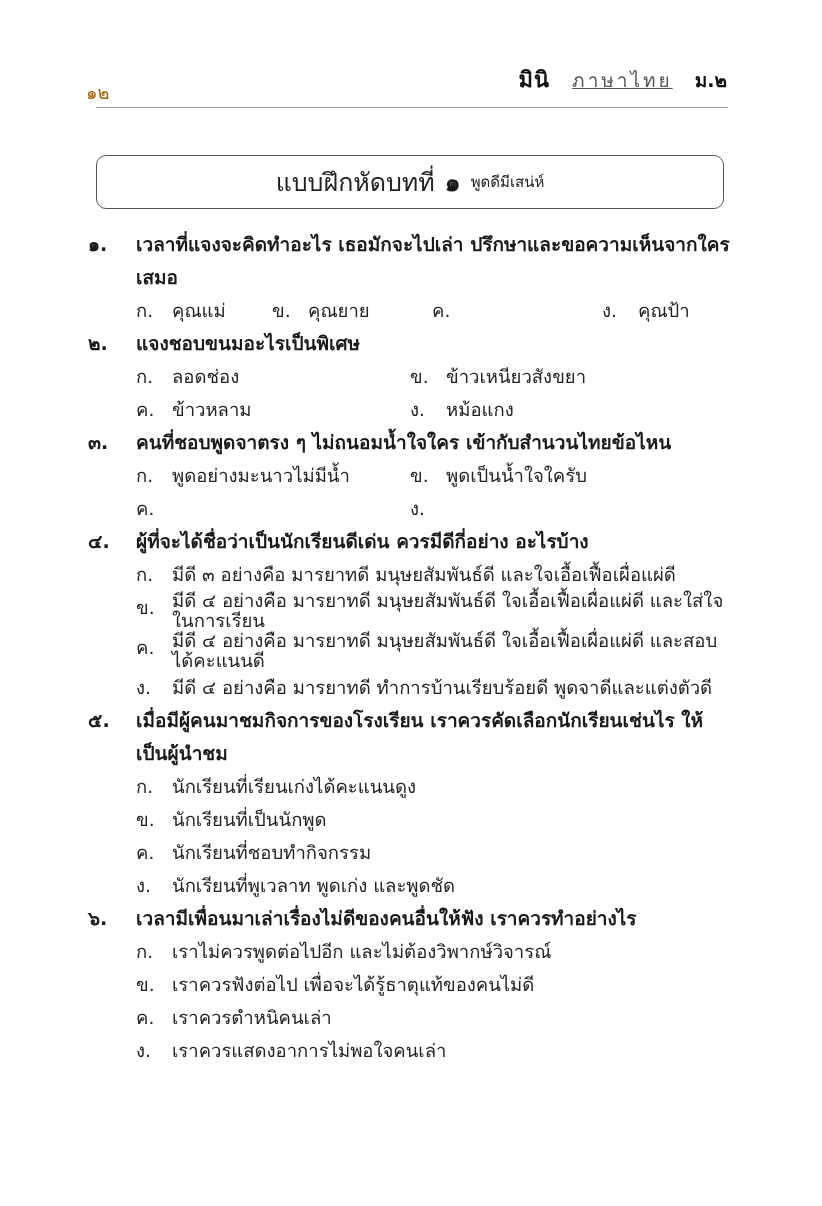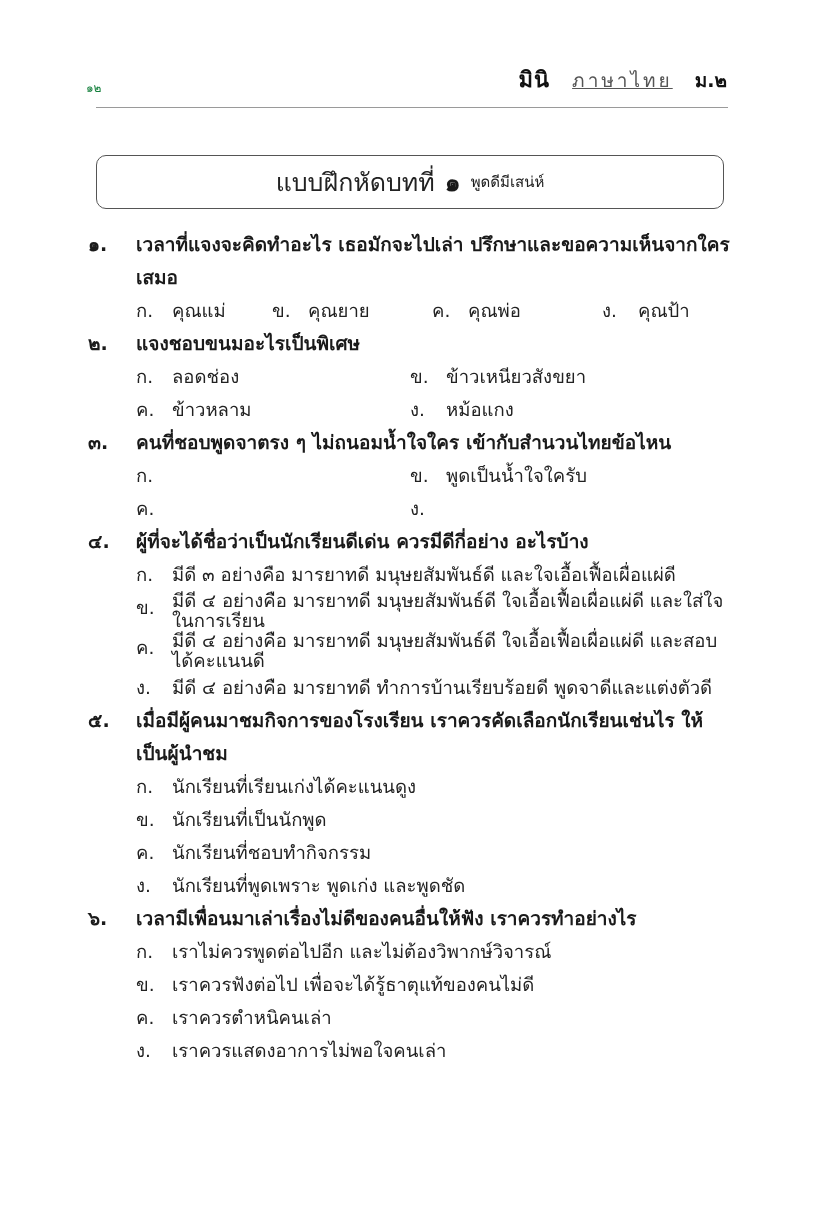--- a/index.html
+++ b/index.html
@@ -5,21 +5,21 @@
   html, body { margin: 0; padding: 0; background: #ffffff; }
   body {
     width: 822px; height: 1206px; position: relative; overflow: hidden;
     font-family: "DejaVu Sans", "Liberation Sans", sans-serif;
     color: #1a1a1a;
   }
   .page-header {
     position: absolute; left: 0; top: 0; width: 822px; height: 110px;
   }
   .page-number {
-    position: absolute; left: 86px; top: 78px; font-size: 12px; color: #15803d;
+    position: absolute; left: 86px; top: 78px; font-size: 18px; color: #a16207;
   }
   .header-book {
     position: absolute; right: 95px; top: 62px; font-size: 20px; display: flex; align-items: baseline; gap: 22px;
   }
   .book-logo {
     font-weight: bold; font-size: 22px; letter-spacing: 1px; color: #111;
   }
   .book-subject { color: #555; font-size: 19px; letter-spacing: 3px; text-decoration: underline; }
   .book-level { font-weight: bold; color: #111; font-size: 19px; }
   .header-rule {
@@ -82,21 +82,20 @@
       <div class="choice">
           <span class="c-label">ก.</span>
           <span class="c-text">คุณแม่</span>
         </div>
       <div class="choice">
           <span class="c-label">ข.</span>
           <span class="c-text">คุณยาย</span>
         </div>
       <div class="choice">
           <span class="c-label">ค.</span>
-          <span class="c-text">คุณพ่อ</span>
         </div>
       <div class="choice">
           <span class="c-label">ง.</span>
           <span class="c-text">คุณป้า</span>
         </div>
     </div>
   </div>
 
   <div class="question">
     <div class="q-stem">
@@ -124,20 +123,21 @@
   </div>
 
   <div class="question">
     <div class="q-stem">
       <span class="q-num">๓.</span>
       <span class="q-text">คนที่ชอบพูดจาตรง ๆ ไม่ถนอมน้ำใจใคร เข้ากับสำนวนไทยข้อไหน</span>
     </div>
     <div class="choices grid2">
       <div class="choice">
           <span class="c-label">ก.</span>
+          <span class="c-text">พูดอย่างมะนาวไม่มีน้ำ</span>
         </div>
       <div class="choice">
           <span class="c-label">ข.</span>
           <span class="c-text">พูดเป็นน้ำใจใครับ</span>
         </div>
       <div class="choice">
           <span class="c-label">ค.</span>
         </div>
       <div class="choice">
           <span class="c-label">ง.</span>
@@ -183,21 +183,21 @@
       <div class="choice">
           <span class="c-label">ข.</span>
           <span class="c-text">นักเรียนที่เป็นนักพูด</span>
         </div>
       <div class="choice">
           <span class="c-label">ค.</span>
           <span class="c-text">นักเรียนที่ชอบทำกิจกรรม</span>
         </div>
       <div class="choice">
           <span class="c-label">ง.</span>
-          <span class="c-text">นักเรียนที่พูดเพราะ พูดเก่ง และพูดชัด</span>
+          <span class="c-text">นักเรียนที่พูเวลาท พูดเก่ง และพูดชัด</span>
         </div>
     </div>
   </div>
 
   <div class="question">
     <div class="q-stem">
       <span class="q-num">๖.</span>
       <span class="q-text">เวลามีเพื่อนมาเล่าเรื่องไม่ดีของคนอื่นให้ฟัง เราควรทำอย่างไร</span>
     </div>
     <div class="choices">

